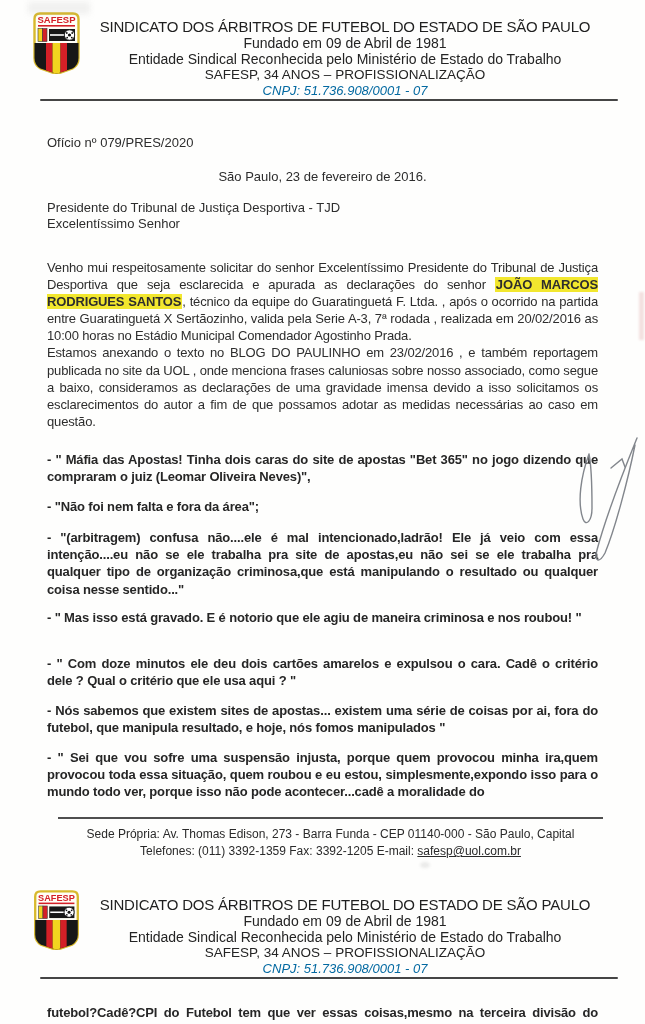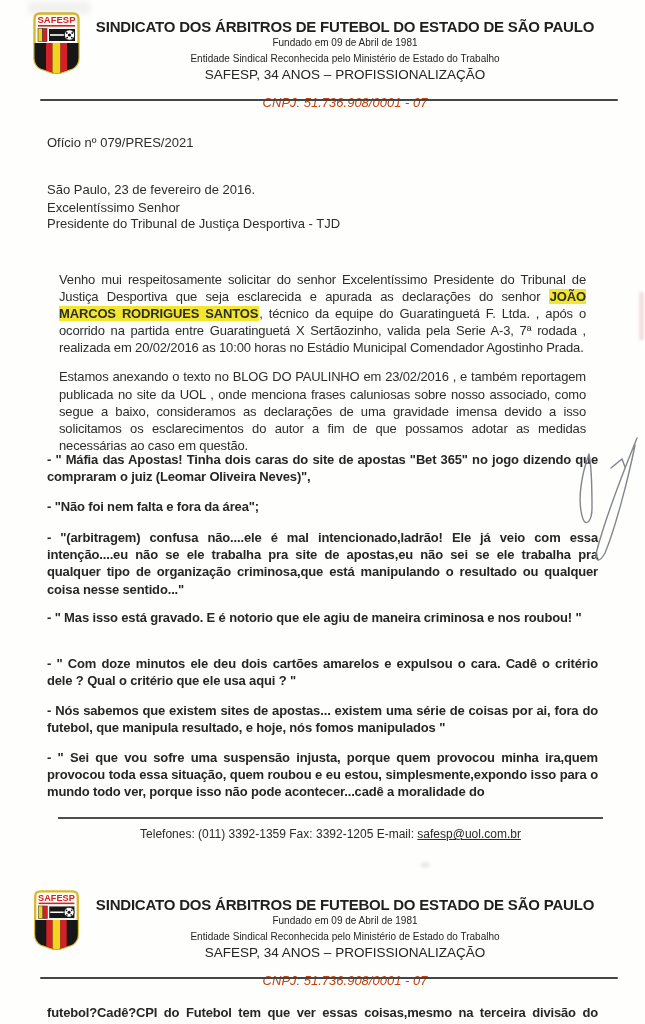--- a/index.html
+++ b/index.html
@@ -6,33 +6,33 @@
   .page{
     position:relative;width:645px;height:1024px;margin:0 auto;
     background:#fefefd;overflow:hidden;
     font-family:"Liberation Sans","DejaVu Sans",sans-serif;
     color:#2d2d2d;
   }
   
   .letterhead{position:absolute;left:0;width:645px;height:104px;}
   .lh-badge{position:absolute;left:33px;top:12px;text-align:center;}
   .lh-text{position:absolute;left:85px;right:40px;top:19px;text-align:center;}
-  .lh-title{font-size:15px;font-weight:bold;letter-spacing:-0.2px;line-height:16px;color:#1f1f1f;}
-  .lh-sub{font-size:10px;line-height:16px;color:#242424;}
+  .lh-title{font-size:15px;font-weight:normal;letter-spacing:-0.2px;line-height:16px;color:#1f1f1f;}
+  .lh-sub{font-size:14px;line-height:16px;color:#242424;}
   .lh-ital{font-size:13.5px;line-height:16px;color:#242424;}
-  .lh-cnpj{font-size:13px;font-style:italic;line-height:15px;color:#c2410c;margin-top:12px;}
+  .lh-cnpj{font-size:13px;font-style:italic;line-height:15px;color:#0369a1;}
   .lh-rule{position:absolute;left:40px;right:27px;top:99px;height:2px;background:#454545;border-radius:1px;}
   
   .abs{position:absolute;left:47px;width:551px;}
   .ref{top:135px;font-size:13px;}
-  .dateline{top:182px;font-size:13px;text-align:left;}
+  .dateline{top:169px;font-size:13px;text-align:center;}
   .addr{top:200px;font-size:13px;line-height:15.8px;}
   .addr-name{font-weight:bold;}
   .bodytext{top:259px;font-size:13px;line-height:17.1px;text-align:justify;letter-spacing:-0.15px;}
-  .bodytext p{margin:12px;}
+  .bodytext p{margin:0;}
   .hl{background:#f2e72e;font-weight:bold;padding:0 1px;}
   .quote{position:absolute;left:47px;width:551px;font-size:13px;font-weight:bold;
          line-height:17.2px;text-align:justify;letter-spacing:-0.15px;margin:0;color:#262626;}
   .q1{top:451px;} .q2{top:498px;} .q3{top:529px;} .q4{top:609px;}
   .q5{top:655px;} .q6{top:702px;} .q7{top:749px;}
   
   .footer-rule{position:absolute;left:58px;width:545px;top:817px;height:2px;background:#4f4f4f;}
   .footer-text{position:absolute;left:58px;width:545px;top:826px;text-align:center;
                font-size:12px;line-height:17px;color:#2a2a2a;}
   .email{text-decoration:underline;text-align:center;}
@@ -85,26 +85,26 @@
     <div class="lh-text">
       <div class="lh-title">SINDICATO DOS ÁRBITROS DE FUTEBOL DO ESTADO DE SÃO PAULO</div>
       <div class="lh-sub">Fundado em 09 de Abril de 1981</div>
       <div class="lh-sub">Entidade Sindical Reconhecida pelo Ministério de Estado do Trabalho</div>
       <div class="lh-ital">SAFESP, 34 ANOS – PROFISSIONALIZAÇÃO</div>
       <div class="lh-cnpj">CNPJ: 51.736.908/0001 - 07</div>
     </div>
     <div class="lh-rule"></div>
   </div>
 
-  <div class="abs ref">Ofício nº 079/PRES/2021</div>
+  <div class="abs ref">Ofício nº 079/PRES/2020</div>
   <div class="abs dateline">São Paulo, 23 de fevereiro de 2016.</div>
 
   <div class="abs addr">
+    <div>Presidente do Tribunal de Justiça Desportiva - TJD</div>
     <div>Excelentíssimo Senhor</div>
-    <div>Presidente do Tribunal de Justiça Desportiva - TJD</div>
   </div>
 
   <div class="abs bodytext">
     <p><span>Venho mui respeitosamente solicitar do senhor Excelentíssimo Presidente do Tribunal de Justiça Desportiva que seja esclarecida e apurada as declarações do senhor </span><span class="hl">JOÃO MARCOS RODRIGUES SANTOS</span><span>, técnico da equipe do Guaratinguetá F. Ltda. , após o ocorrido na partida entre Guaratinguetá X Sertãozinho, valida pela Serie A-3, 7ª rodada , realizada em 20/02/2016 as 10:00 horas no Estádio Municipal Comendador Agostinho Prada.</span></p>
     <p>Estamos anexando o texto no BLOG DO PAULINHO em 23/02/2016 , e também reportagem publicada no site da UOL , onde menciona frases caluniosas sobre nosso associado, como segue a baixo, consideramos as declarações de uma gravidade imensa devido a isso solicitamos os esclarecimentos do autor a fim de que possamos adotar as medidas necessárias ao caso em questão.</p>
   </div>
 
   <p class="quote q1">- " Máfia das Apostas! Tinha dois caras do site de apostas "Bet 365" no jogo dizendo que compraram o juiz (Leomar Oliveira Neves)",</p>
   <p class="quote q2">- "Não foi nem falta e fora da área";</p>
   <p class="quote q3">- "(arbitragem) confusa não....ele é mal intencionado,ladrão! Ele já veio com essa intenção....eu não se ele trabalha pra site de apostas,eu não sei se ele trabalha pra qualquer tipo de organização criminosa,que está manipulando o resultado ou qualquer coisa nesse sentido..."</p>
@@ -116,20 +116,21 @@
   <svg class="signature" viewBox="0 0 97 158">
     <g fill="none" stroke="#82868c" stroke-width="1.4" stroke-linecap="round">
       <path d="M89,10 C76,42 57,92 49,122 C46,133 51,136 57,125 C67,101 80,52 87,17"></path>
       <path d="M41,26 C33,48 29,74 35,91 C38,99 44,93 44,80 C44,61 44,41 41,26"></path>
       <path d="M63,40 L74,31 L77,39"></path>
     </g>
   </svg>
 
   <div class="footer-rule"></div>
   <div class="footer-text">
+    <div>Sede Própria: Av. Thomas Edison, 273 - Barra Funda - CEP 01140-000 - São Paulo, Capital</div>
     <div><span>Telefones: (011) 3392-1359 Fax: 3392-1205 E-mail: </span><span class="email">safesp@uol.com.br</span></div>
   </div>
 
   <div class="letterhead lh2">
     <div class="lh-badge">
       <svg viewBox="0 0 47 62" width="47" height="60">
         <defs>
             <clipPath id="bc2">
               <path d="M7,1.5 H40 Q45.5,1.5 45.5,7 V46 Q45.5,53 39.5,56.5 L27.5,60.5 Q23.5,61.8 19.5,60.5 L7.5,56.5 Q1.5,53 1.5,46 V7 Q1.5,1.5 7,1.5 Z"></path>
             </clipPath>

